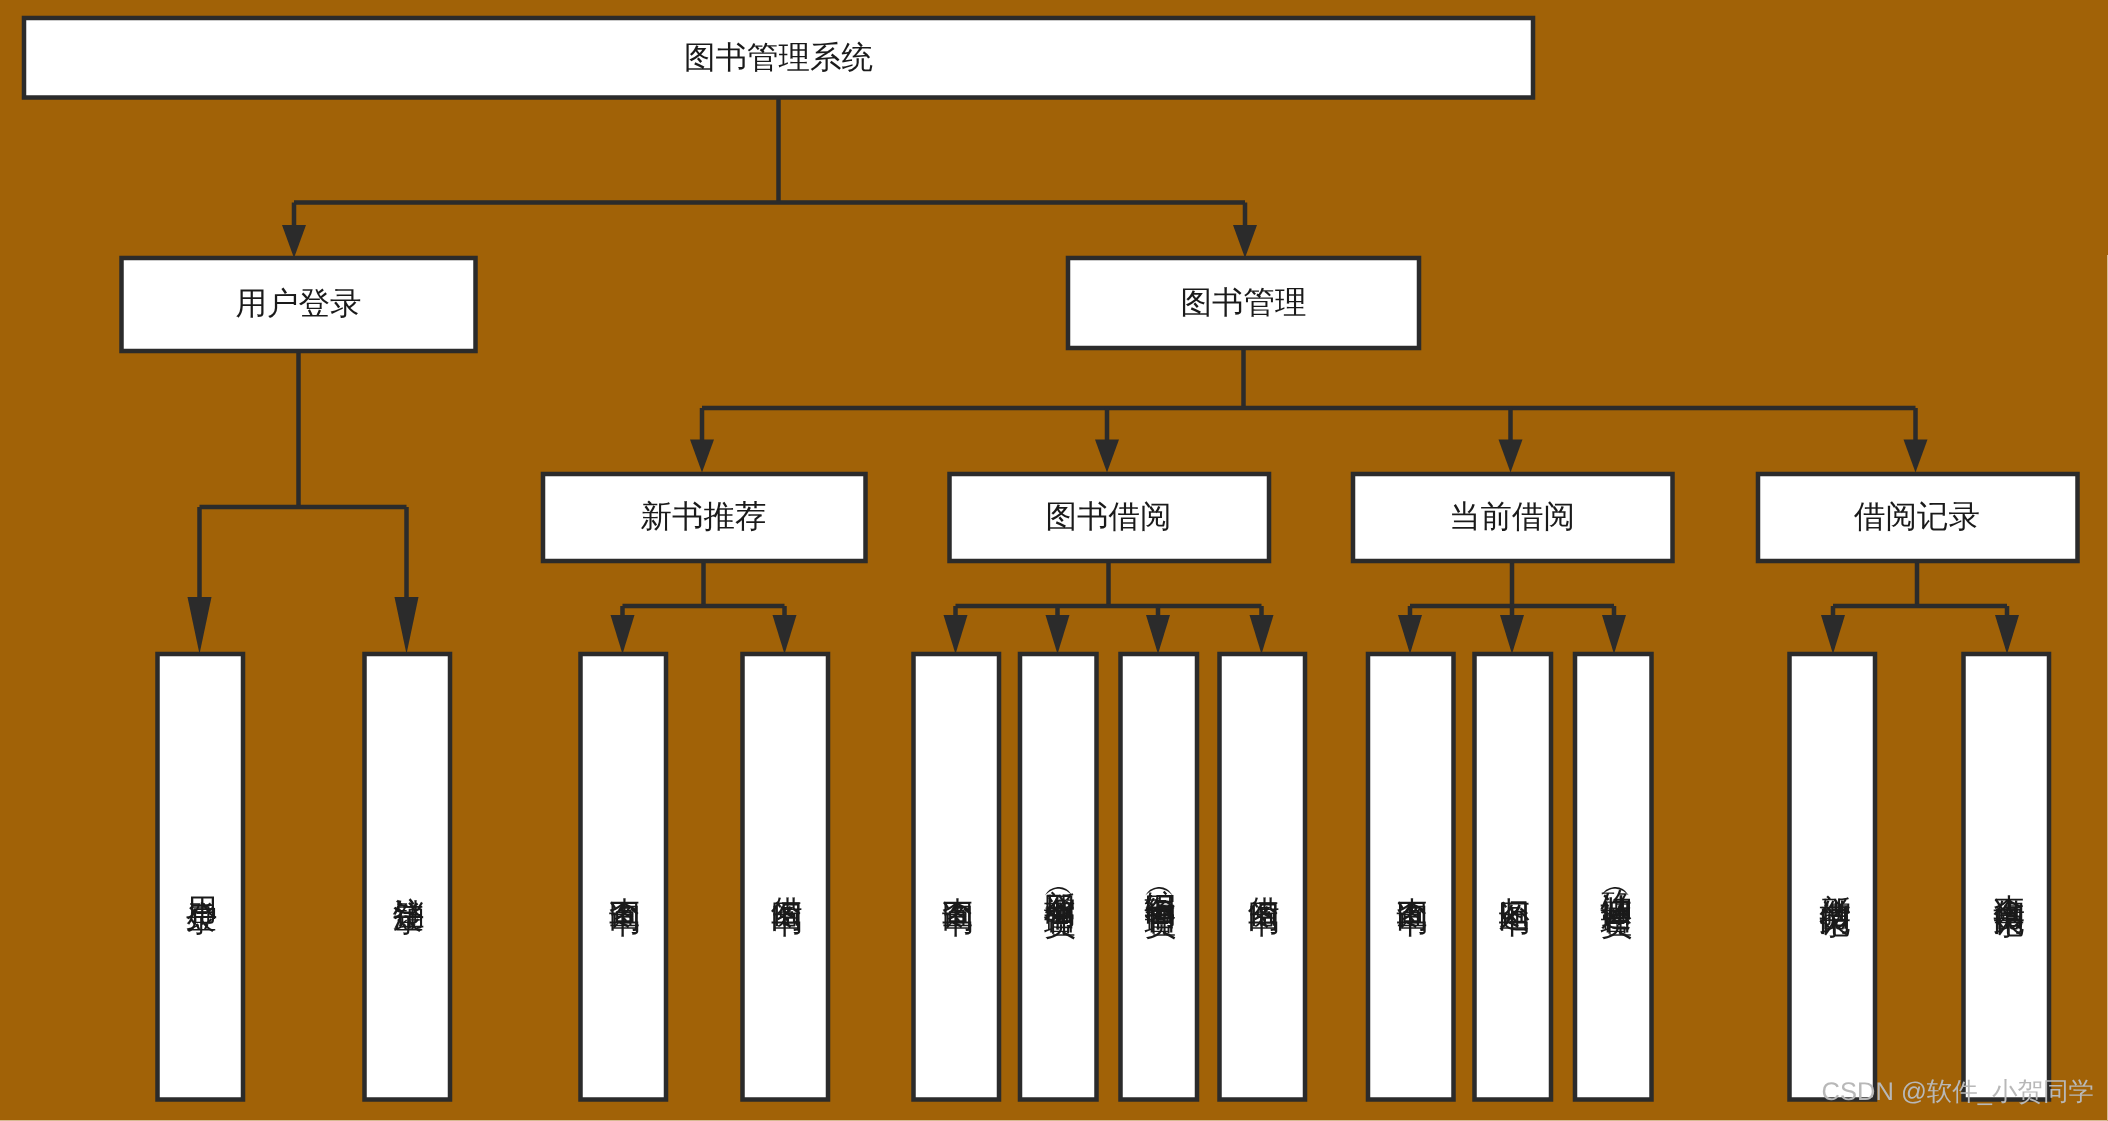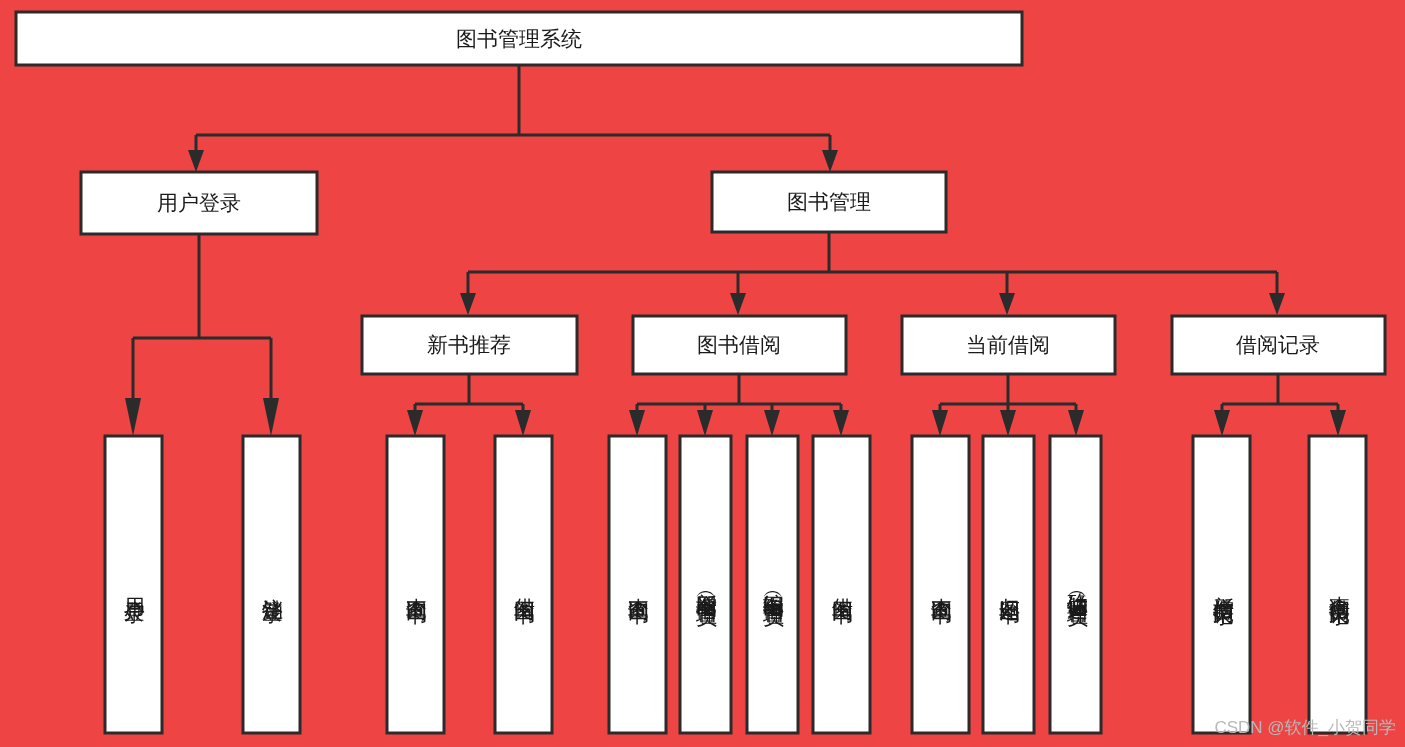--- a/index.html
+++ b/index.html
@@ -11,21 +11,21 @@
   body {
     width: 1405px;
     height: 747px;
     overflow: hidden;
     font-family: "Liberation Sans", "DejaVu Sans", sans-serif;
   }
   #diagram-root {
     position: relative;
     width: 1405px;
     height: 747px;
-    background: #ef4444;
+    background: #a16207;
   }
   svg#diagram-svg {
     display: block;
     width: 1405px;
     height: 747px;
   }
   .node-box {
     fill: #ffffff;
     stroke: #2b2b2b;
     stroke-width: 3;

